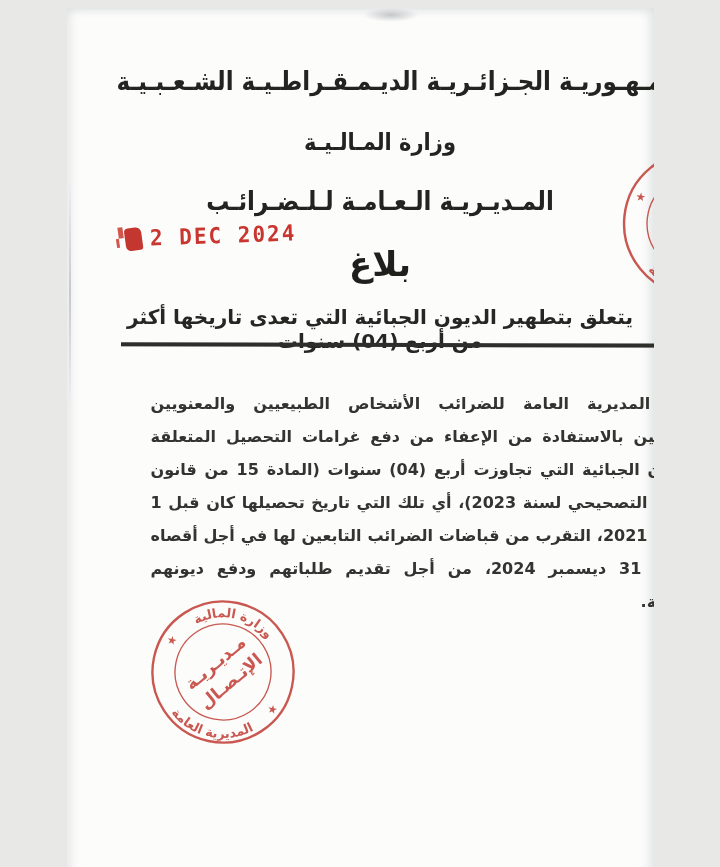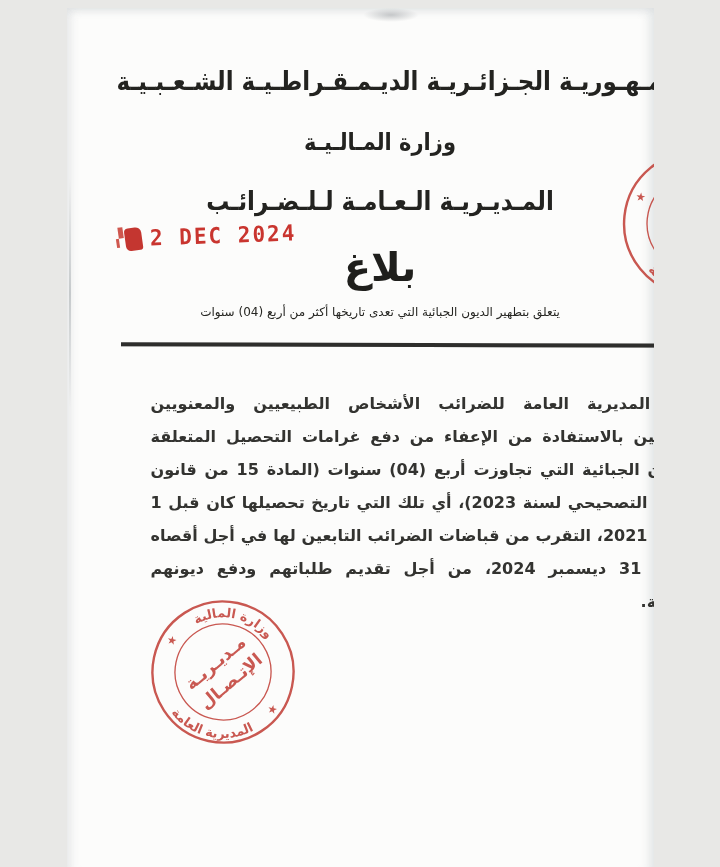--- a/index.html
+++ b/index.html
@@ -43,25 +43,25 @@
     transform:rotate(-6deg);
   }
   .date-stamp-text{
     font-family:"DejaVu Sans Mono","DejaVu Sans",monospace;
     font-weight:bold;font-size:21px;letter-spacing:2px;color:#c5251e;
     transform:scaleY(1.05);
   }
   
   .doc-title{
     position:absolute;left:50px;right:10px;top:236px;text-align:center;
-    font-size:40px;font-weight:bold;color:#1f1f1c;
+    font-size:34px;font-weight:bold;color:#1f1f1c;
   }
   .doc-subject{
     position:absolute;left:50px;right:10px;top:297px;text-align:center;
-    direction:rtl;font-size:12px;font-weight:normal;color:#26262');" ;
+    direction:rtl;font-size:20px;font-weight:bold;color:#26262');" ;
   }
   .doc-subject{color:#262622;}
   .divider{
     position:absolute;left:54px;top:335px;width:614px;height:3px;
     background:#2e2e2c;border-bottom:1px solid rgba(46,46,44,.45);
     transform:rotate(.15deg);
   }
   /* ---------- body ---------- */
   .body-block{
     position:absolute;left:84px;top:379px;width:554px;

